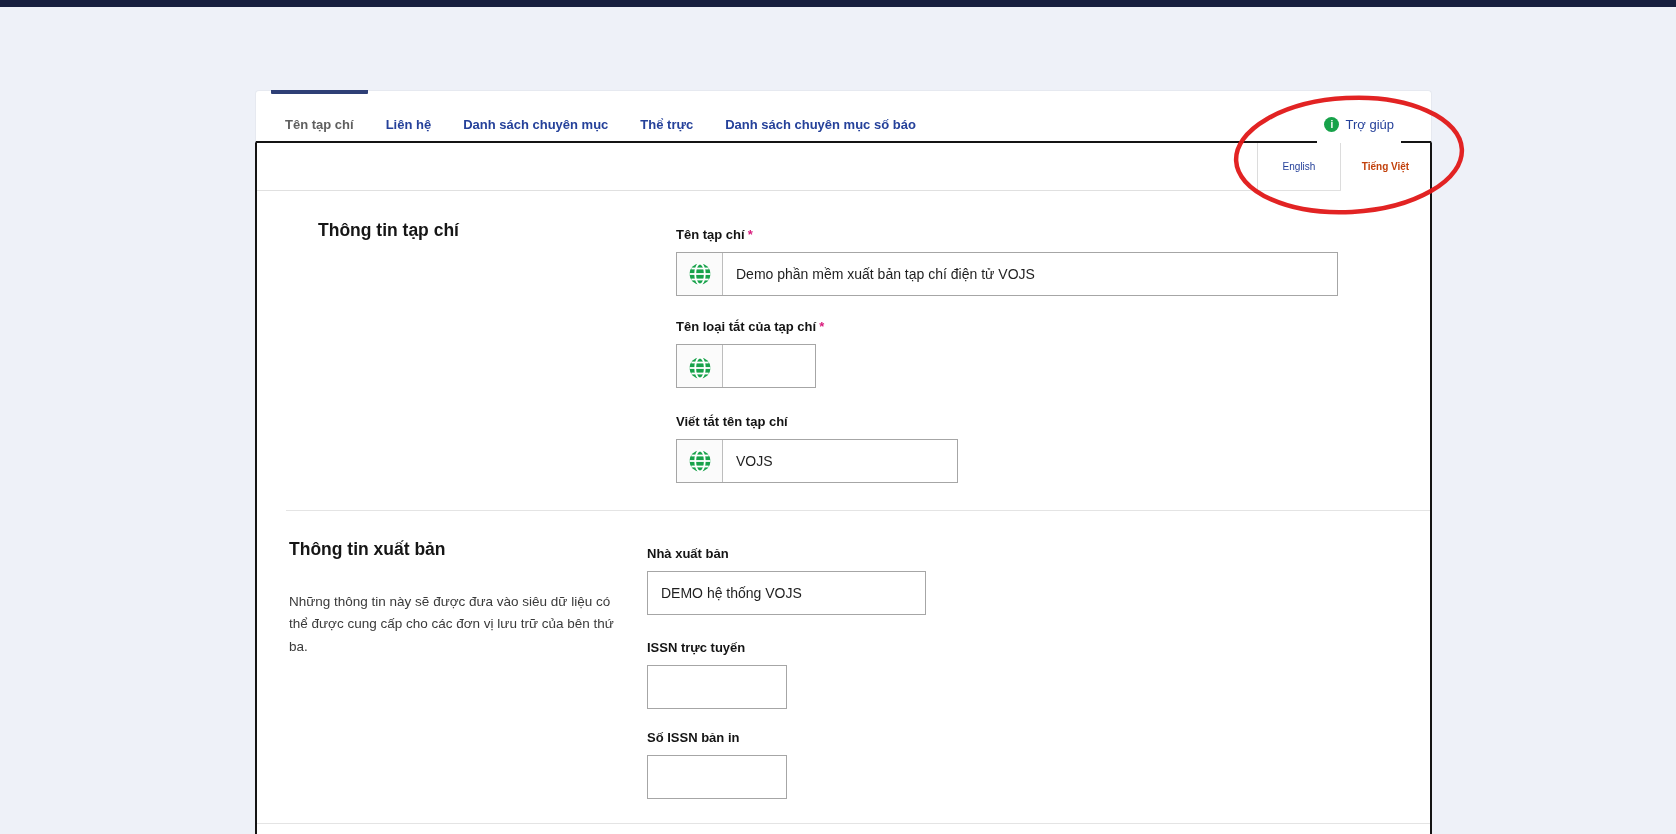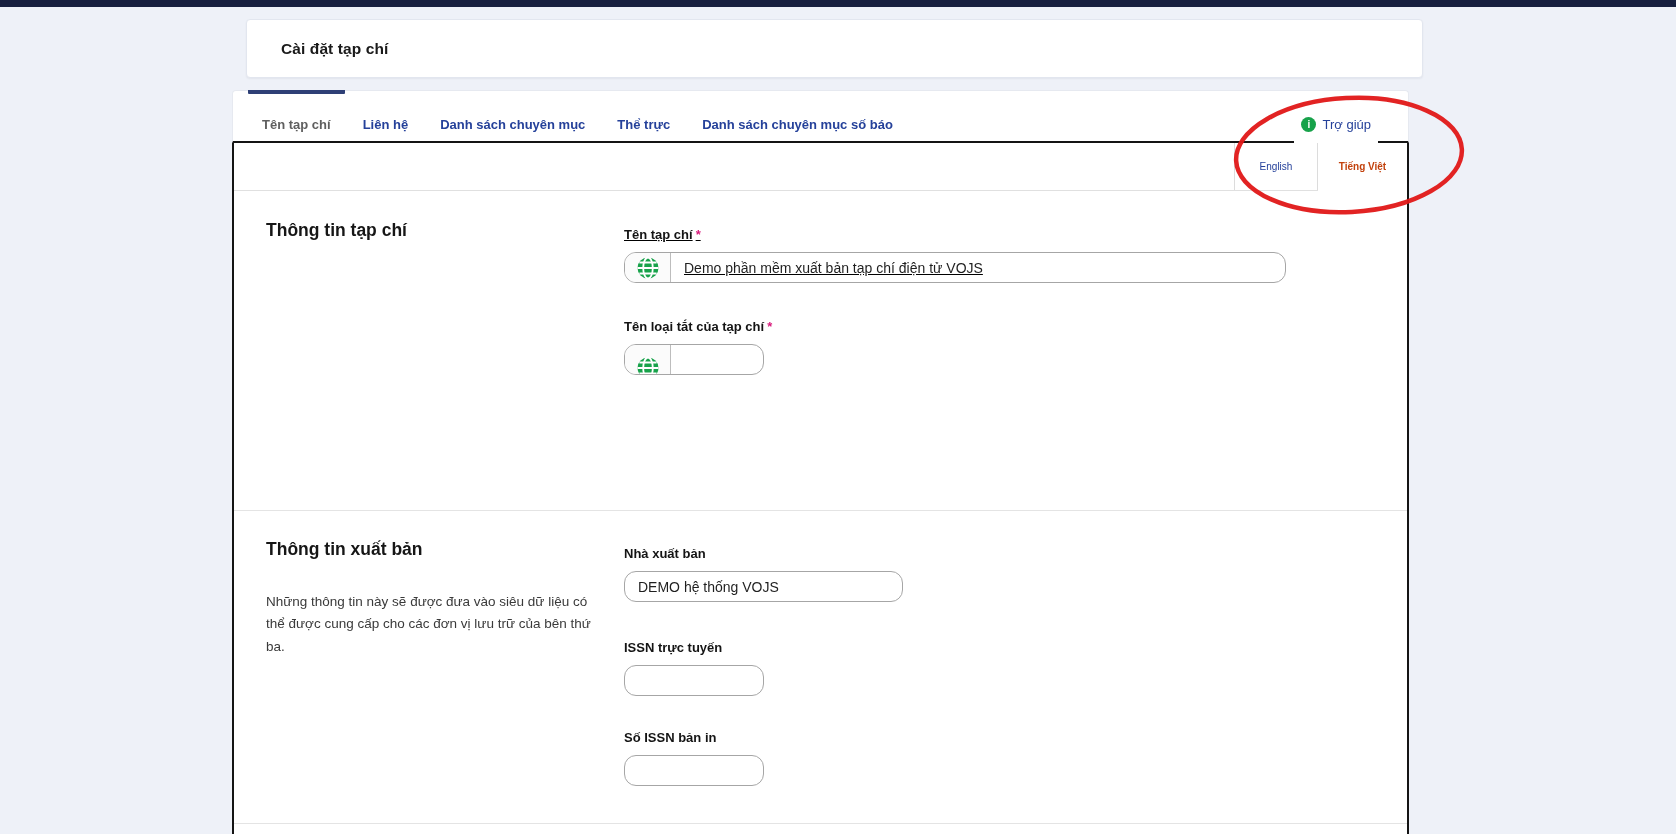--- a/index.html
+++ b/index.html
@@ -20,21 +20,21 @@
     position:absolute; left:246px; top:19px; width:1177px; height:59px;
     background:#fff; border:1px solid #e2e6ef; border-radius:4px;
     box-shadow:0 1px 2px rgba(27,31,59,.06);
     display:flex; align-items:center; box-sizing:border-box; padding-left:34px;
   }
   .header-card h1 {
     margin:0; font-size:15.5px; font-weight:bold; color:#1a1a1a; letter-spacing:.1px;
   }
   
   .tabs-card {
-    position:absolute; left:232px; top:90px; width:1177px; height:744px;
+    position:absolute; left:255px; top:90px; width:1177px; height:744px;
     box-sizing:border-box;
   }
   .tab-bar {
     position:relative; height:53px; background:#fff;
     border:1px solid #e6e9f0; border-bottom:2px solid #141414;
     border-radius:4px 4px 0 0; box-sizing:border-box;
     display:flex; align-items:stretch; padding-left:15px;
   }
   .tab {
     position:relative; display:flex; align-items:flex-end;
@@ -75,70 +75,67 @@
     height:48px; line-height:48px; text-align:center; font-size:10px;
     cursor:pointer; box-sizing:border-box;
   }
   .locale-tab.en {
     width:84px; color:#25419a;
     border-left:1px solid #dcdcdc; border-right:1px solid #dcdcdc;
   }
   .locale-tab.vi { width:89px; color:#c2410c; font-weight:bold; }
   
   .section { position:relative; border-bottom:1px solid #e4e4e4; }
-  .section.s1 { height:319px; }
+  .section.s1 { height:319px;margin-left:29px; }
   .section.s2 { height:312px; }
   .section-title {
     position:absolute; left:32px; margin:0;
     font-size:17.5px; font-weight:bold; color:#161616;
   }
   .s1 .section-title { top:29px; }
   .s2 .section-title { top:28px; }
   .section-desc {
     position:absolute; left:32px; top:66px; width:330px;
     font-size:13.5px; line-height:22.5px; color:#3a3a3a;
   }
   .field { position:absolute; left:390px; }
   .field-label {
     display:block; font-size:13px; font-weight:bold; color:#141414;
     margin-bottom:10px; white-space:nowrap;
   }
   .req { color:#d81b7c; font-weight:bold; margin-left:3px; }
   .input-wrap {
-    display:flex; align-items:center; height:31px; background:#fff;
-    border:1px solid #a6a6a6; border-radius:12px; box-sizing:border-box;
+    display:flex; align-items:center; height:44px; background:#fff;
+    border:1px solid #a6a6a6; border-radius:0; box-sizing:border-box;
     overflow:hidden;
   }
   .globe-cell {
     width:45px; align-self:stretch; flex:0 0 45px; background:#fbfbfb;
     border-right:1px solid #bdbdbd; display:flex; align-items:center;
     justify-content:center;
   }
   .input-wrap input {
     flex:1 1 auto; min-width:0; border:none; outline:none; background:transparent;
     font-family:"Liberation Sans","DejaVu Sans",sans-serif;
     font-size:14px; color:#1f1f1f; padding:0 10px 0 13px; height:100%;
   }
   .w-lg { width:662px; } .w-md { width:282px; } .w-pub { width:279px;justify-content:flex-end; } .w-sm { width:140px;flex-direction:column; }
   
-  .f1 { top:36px;text-decoration:underline; }  .f2 { top:128px; } .f3 { top:223px; }
+  .f1 { top:36px; }  .f2 { top:128px; } .f3 { top:223px; }
   .f4 { top:35px; }  .f5 { top:129px; } .f6 { top:219px; }
   
   .annotation-svg { position:absolute; left:1150px; top:70px; pointer-events:none; z-index:50; }
 </style>
 </head>
 <body>
 
 <div class="canvas">
 
   <div class="topbar"></div>
 
-  <div class="header-card">
-    <h1>Cài đặt tạp chí</h1>
-  </div>
 
   <div class="tabs-card">
 
     <div class="tab-bar">
       <div class="tab active">Tên tạp chí</div>
       <div class="tab">Liên hệ</div>
       <div class="tab">Danh sách chuyên mục</div>
       <div class="tab">Thể trực</div>
       <div class="tab">Danh sách chuyên mục số báo</div>
 
@@ -187,20 +184,37 @@
                   <line x1="3.4" y1="6.5" x2="20.6" y2="6.5"></line>
                   <line x1="3.4" y1="17.5" x2="20.6" y2="17.5"></line>
                   <ellipse cx="12" cy="12" rx="4.8" ry="10.5"></ellipse>
                 </g>
               </svg>
             </span>
             <input type="text" value="DEMO" style="">
           </div>
         </div>
 
+        <div class="field f3">
+          <label class="field-label"><span>Viết tắt tên tạp chí</span></label>
+          <div class="input-wrap w-md">
+            <span class="globe-cell">
+              <svg width="24" height="24" viewBox="0 0 24 24">
+                <circle cx="12" cy="12" r="10.5" fill="#17a24a"></circle>
+                <g stroke="#fff" stroke-width="1.8" fill="none">
+                  <line x1="1.5" y1="12" x2="22.5" y2="12"></line>
+                  <line x1="3.4" y1="6.5" x2="20.6" y2="6.5"></line>
+                  <line x1="3.4" y1="17.5" x2="20.6" y2="17.5"></line>
+                  <ellipse cx="12" cy="12" rx="4.8" ry="10.5"></ellipse>
+                </g>
+              </svg>
+            </span>
+            <input type="text" value="VOJS" style="">
+          </div>
+        </div>
       </div>
 
       <div class="section s2">
         <h2 class="section-title">Thông tin xuất bản</h2>
         <p class="section-desc">Những thông tin này sẽ được đưa vào siêu dữ liệu có thể được cung cấp cho các đơn vị lưu trữ của bên thứ ba.</p>
 
         <div class="field f4">
           <label class="field-label"><span>Nhà xuất bản</span></label>
           <div class="input-wrap w-pub">
             <input type="text" value="DEMO hệ thống VOJS" style="">

